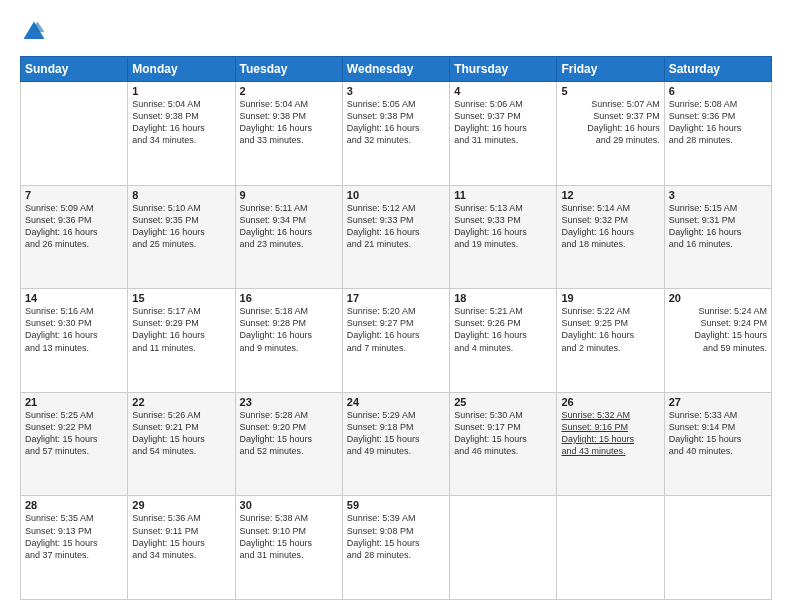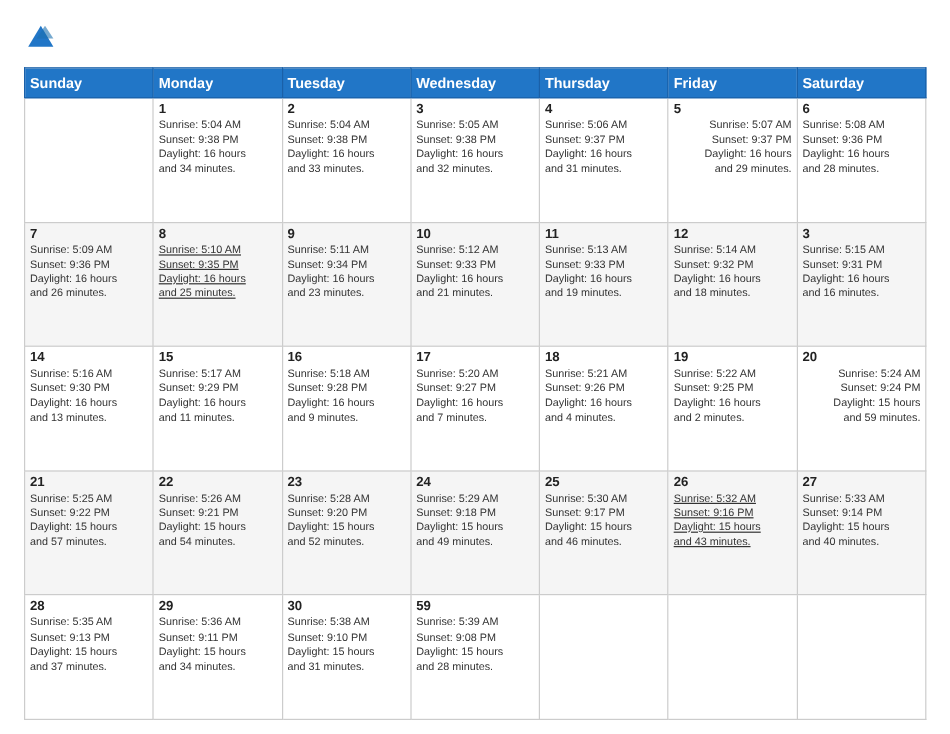--- a/index.html
+++ b/index.html
@@ -187,21 +187,21 @@
         <tr>
           <td>
             <span class="day-num">7</span>
             <div class="day-info" style="white-space: pre-line;">Sunrise: 5:09 AM
 Sunset: 9:36 PM
 Daylight: 16 hours
 and 26 minutes.</div>
           </td>
           <td>
             <span class="day-num">8</span>
-            <div class="day-info" style="white-space: pre-line; text-decoration: underline;">Sunrise: 5:10 AM
+            <div class="day-info" style="white-space: pre-line;">Sunrise: 5:10 AM
 Sunset: 9:35 PM
 Daylight: 16 hours
 and 25 minutes.</div>
           </td>
           <td>
             <span class="day-num">9</span>
             <div class="day-info" style="white-space: pre-line;">Sunrise: 5:11 AM
 Sunset: 9:34 PM
 Daylight: 16 hours
 and 23 minutes.</div>

